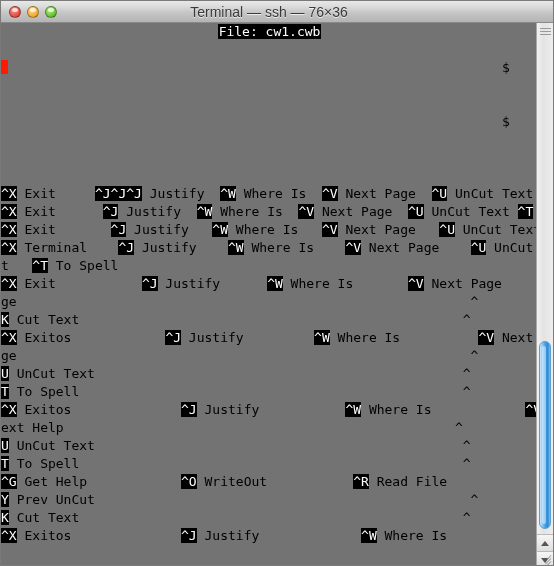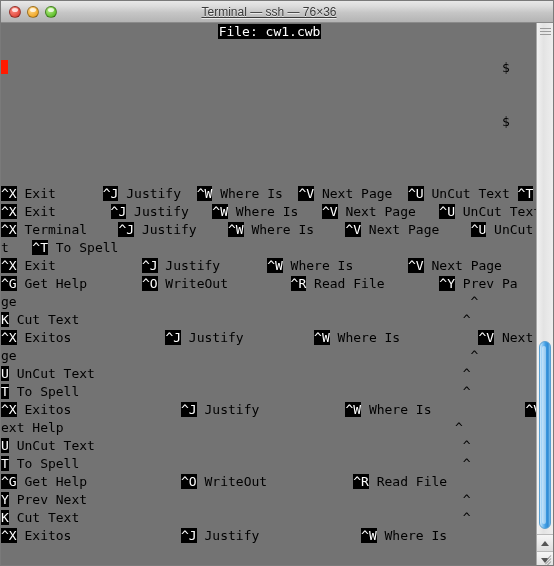--- a/index.html
+++ b/index.html
@@ -60,25 +60,24 @@
   }
   .light.close  { background: radial-gradient(circle at 35% 30%, #ff8f85, #e24b3f 70%, #b8332a); }
   .light.min    { background: radial-gradient(circle at 35% 30%, #ffd98a, #f0a92c 70%, #c4811c); }
   .light.max    { background: radial-gradient(circle at 35% 30%, #b7ec84, #62c130 70%, #449313); }
 
   .title-text {
     position: absolute;
     left: 0; right: 16px;
     text-align: center;
     font-family: "Liberation Sans", sans-serif;
-    font-size: 12px;
+    font-size: 14px;
     color: #3a3a3a;
     text-shadow: 0 1px 0 rgba(255,255,255,.7);
     pointer-events: none;
-    text-decoration: underline;
   }
 
   
   .body-area {
     position: relative;
     height: 543px;
     background: #ffffff;
   }
   .screen {
     position: absolute;
@@ -246,38 +245,38 @@
       <div class="term-line">&nbsp;</div>
       <div class="term-line">&nbsp;</div>
 
       <div class="term-line"><span style="display:inline-block;width:501px"></span><span>$</span></div>
 
       <div class="term-line">&nbsp;</div>
       <div class="term-line">&nbsp;</div>
       <div class="term-line">&nbsp;</div>
 
       <div id="lines-host">
+          <div class="term-line"><span class="k">^X</span><span> Exit     </span><span class="k">^J</span><span class="k">^J</span><span class="k">^J</span><span> Justify  </span><span class="k">^W</span><span> Where Is  </span><span class="k">^V</span><span> Next Page  </span><span class="k">^U</span><span> UnCut Text </span></div>
           <div class="term-line"><span class="k">^X</span><span> Exit      </span><span class="k">^J</span><span> Justify  </span><span class="k">^W</span><span> Where Is  </span><span class="k">^V</span><span> Next Page  </span><span class="k">^U</span><span> UnCut Text </span><span class="k">^T</span><span> T$</span></div>
           <div class="term-line"><span class="k">^X</span><span> Exit       </span><span class="k">^J</span><span> Justify   </span><span class="k">^W</span><span> Where Is   </span><span class="k">^V</span><span> Next Page   </span><span class="k">^U</span><span> UnCut Text </span></div>
           <div class="term-line"><span class="k">^X</span><span> Terminal    </span><span class="k">^J</span><span> Justify    </span><span class="k">^W</span><span> Where Is    </span><span class="k">^V</span><span> Next Page    </span><span class="k">^U</span><span> UnCut T$x</span></div>
           <div class="term-line"><span>t   </span><span class="k">^T</span><span> To Spell</span><span>                                                       u</span></div>
           <div class="term-line"><span class="k">^X</span><span> Exit           </span><span class="k">^J</span><span> Justify      </span><span class="k">^W</span><span> Where Is       </span><span class="k">^V</span><span> Next Page      </span></div>
-          <div class="term-line"><span class="k">^G</span><span> Get Help       </span><span class="k">^O</span><span> WriteOut        </span><span class="k">^R</span><span> Read File       </span><span class="k">^Y</span><span> Prev Pa</span></div>
           <div class="term-line"><span>ge</span><span>                                                          ^</span></div>
           <div class="term-line"><span class="k">K</span><span> Cut Text</span><span>                                                 ^</span></div>
           <div class="term-line"><span class="k">^X</span><span> Exitos            </span><span class="k">^J</span><span> Justify         </span><span class="k">^W</span><span> Where Is          </span><span class="k">^V</span><span> Next Pa</span></div>
           <div class="term-line"><span>ge</span><span>                                                          ^</span></div>
           <div class="term-line"><span class="k">U</span><span> UnCut Text</span><span>                                               ^</span></div>
           <div class="term-line"><span class="k">T</span><span> To Spell</span><span>                                                 ^</span></div>
           <div class="term-line"><span class="k">^X</span><span> Exitos              </span><span class="k">^J</span><span> Justify           </span><span class="k">^W</span><span> Where Is            </span><span class="k">^V</span></div>
           <div class="term-line"><span>ext Help</span><span>                                                  ^</span></div>
           <div class="term-line"><span class="k">U</span><span> UnCut Text</span><span>                                               ^</span></div>
           <div class="term-line"><span class="k">T</span><span> To Spell</span><span>                                                 ^</span></div>
           <div class="term-line"><span class="k">^G</span><span> Get Help            </span><span class="k">^O</span><span> WriteOut           </span><span class="k">^R</span><span> Read File</span><span>            ^</span></div>
-          <div class="term-line"><span class="k">Y</span><span> Prev Next</span><span>                                                ^</span></div>
+          <div class="term-line"><span class="k">Y</span><span> Prev UnCut</span><span>                                                ^</span></div>
           <div class="term-line"><span class="k">K</span><span> Cut Text</span><span>                                                 ^</span></div>
           <div class="term-line"><span class="k">^X</span><span> Exitos              </span><span class="k">^J</span><span> Justify             </span><span class="k">^W</span><span> Where Is</span><span>            ^</span></div>
         </div>
 
     </div>
 
     <div class="scrollbar">
       <div class="sb-grip">
           <i></i>
           <i></i>

